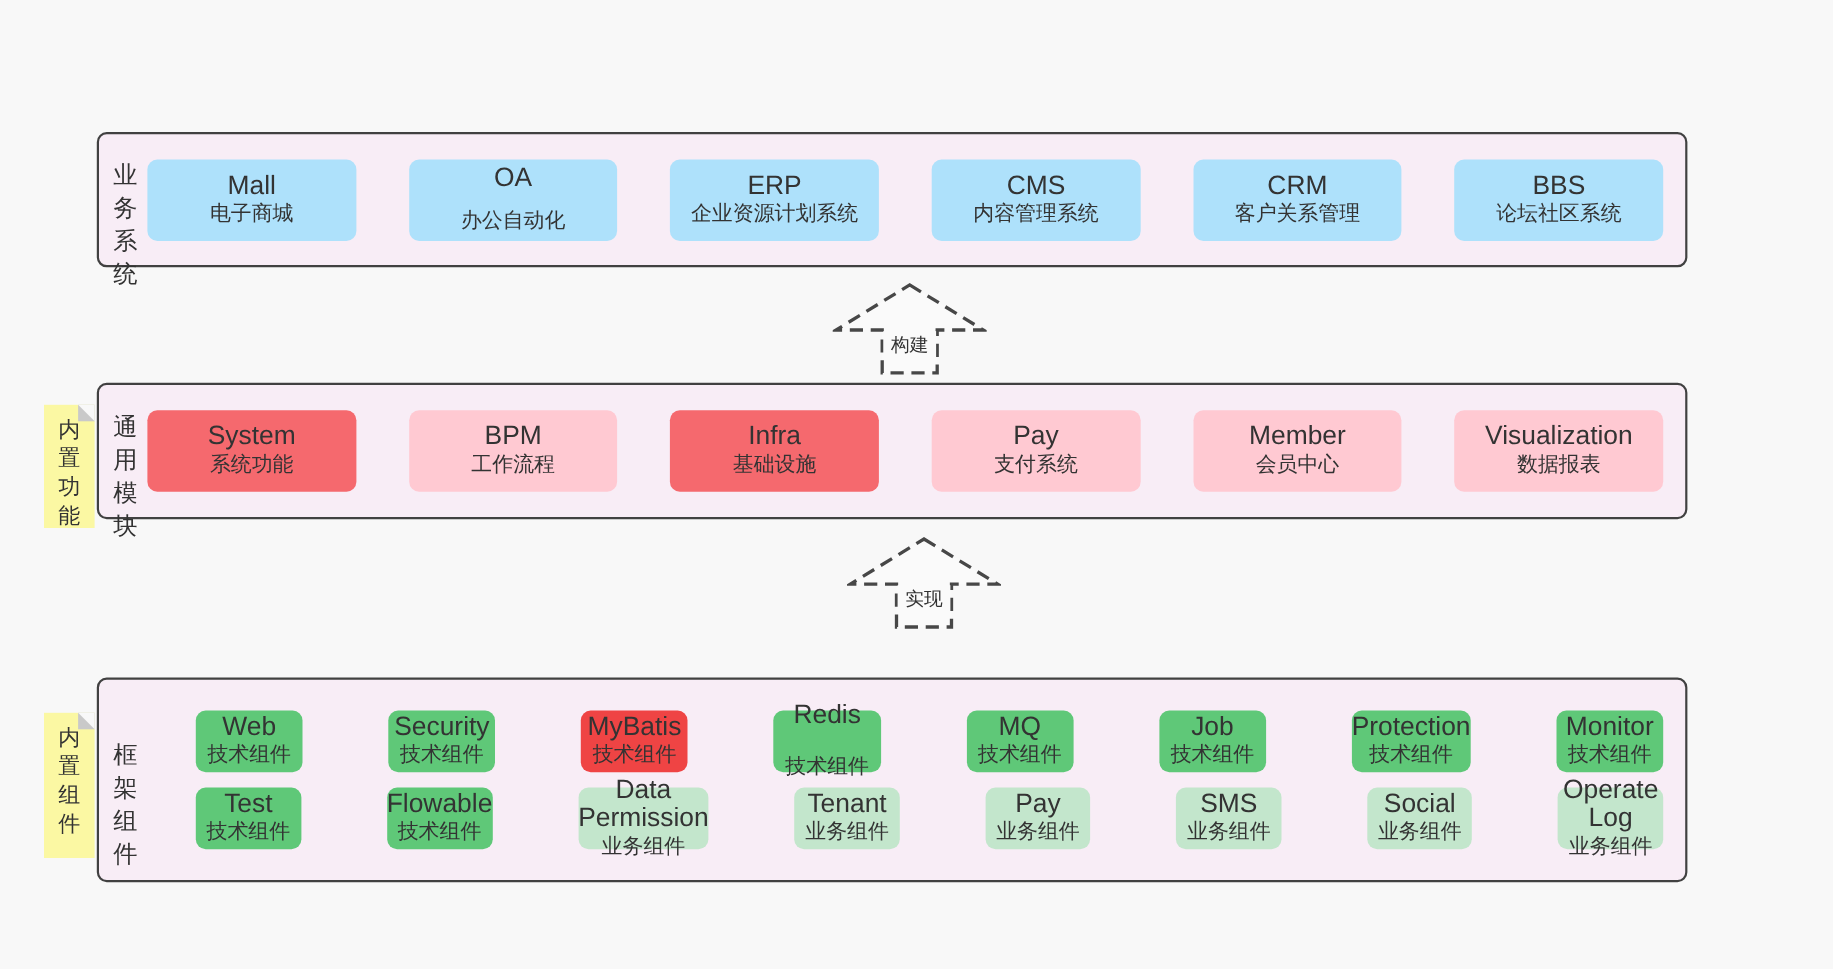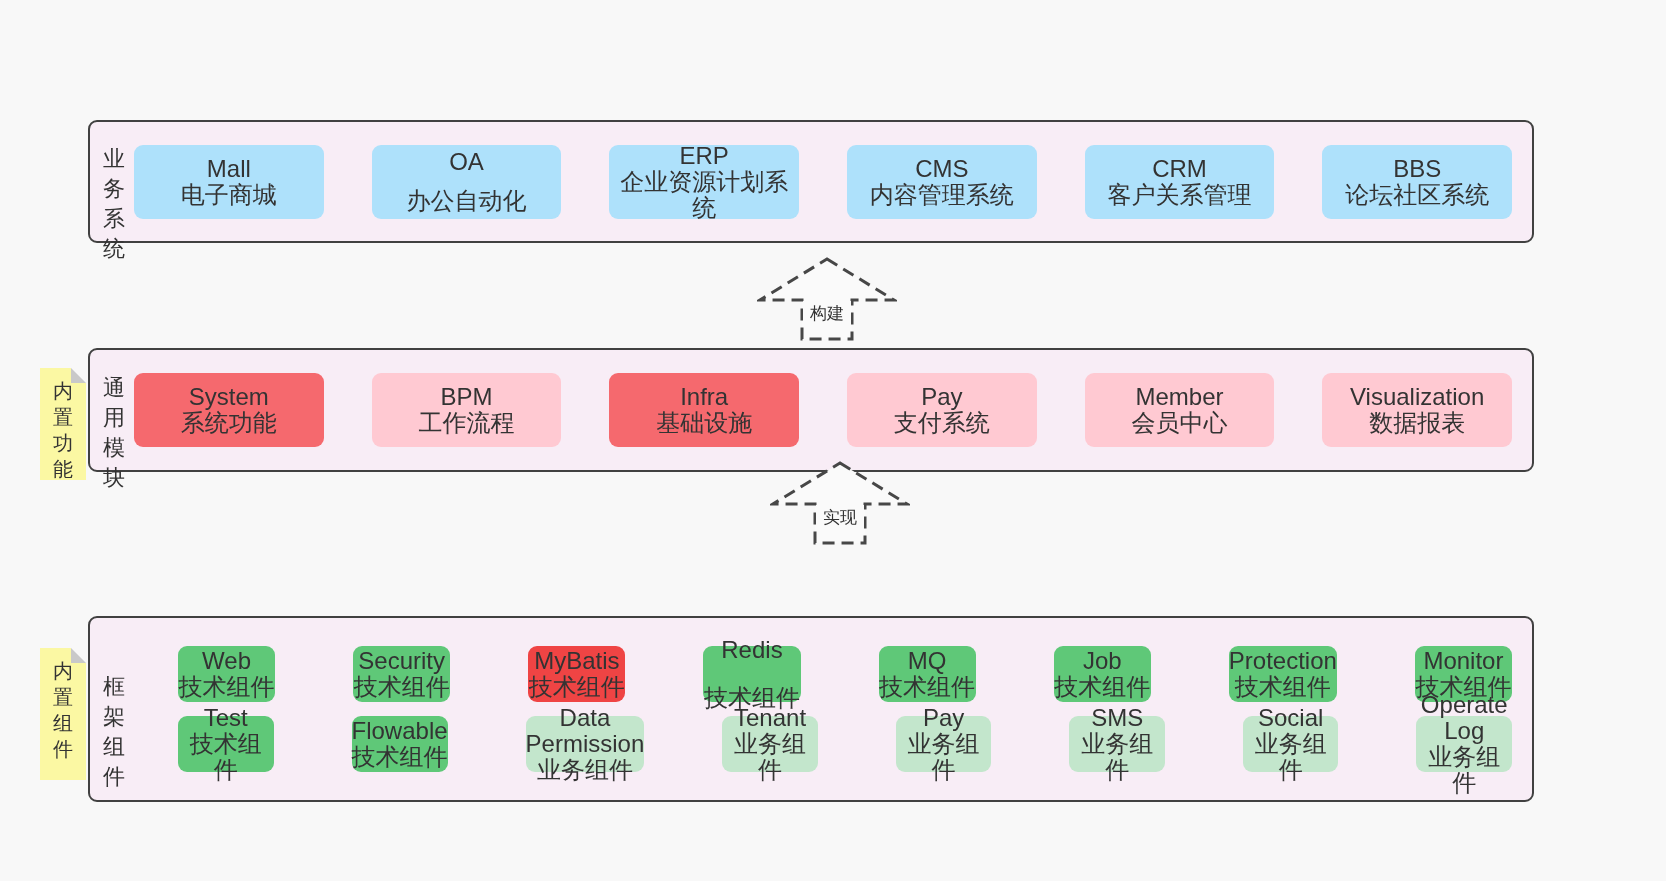--- a/index.html
+++ b/index.html
@@ -30,38 +30,38 @@
   .row { display:grid; }
   .row.cols-6 { grid-template-columns:repeat(6,1fr); gap:48px; }
   .row.cols-8 { grid-template-columns:repeat(8,1fr); gap:34px; }
   .box {
     height:74px; border-radius:9px;
     display:flex; flex-direction:column; align-items:center; justify-content:center;
     text-align:center;
   }
   #layer-components .box { height:56px;margin-left:44px; }
   .box .en { font-size:24px; line-height:26px; }
-  .box .zh { font-size:24px; line-height:26px; }
+  .box .zh { font-size:19px; line-height:26px; }
 
   .tag {
     position:absolute; left:-50px; width:46px;
     background:#fbf8a3; box-sizing:border-box;
   }
   .tag::after {
     content:""; position:absolute; top:0; right:0; width:0; height:0;
     border-style:solid; border-width:0 15px 15px 0;
     border-color:transparent #f8f8f8 #c9c9c9 transparent;
   }
   .tag .vtext { margin:10px auto 0; font-size:20px; line-height:26px; }
   #tag-modules    { top:18px; height:112px; }
   #tag-components { top:30px; height:132px; }
 
   .arrow { position:absolute; width:140px; height:86px; }
   #arrow-build     { left:757px; top:256px; }
-  #arrow-implement { left:770px; top:460px; }
+  #arrow-implement { left:770px; top:487px; }
   .arrow svg { display:block; }
   .arrow text {
     font-size:17px; fill:#333;
     font-family:"Liberation Sans","DejaVu Sans",sans-serif;
   }
 </style>
 </head>
 <body>
 
 <div class="layer" id="layer-business">

